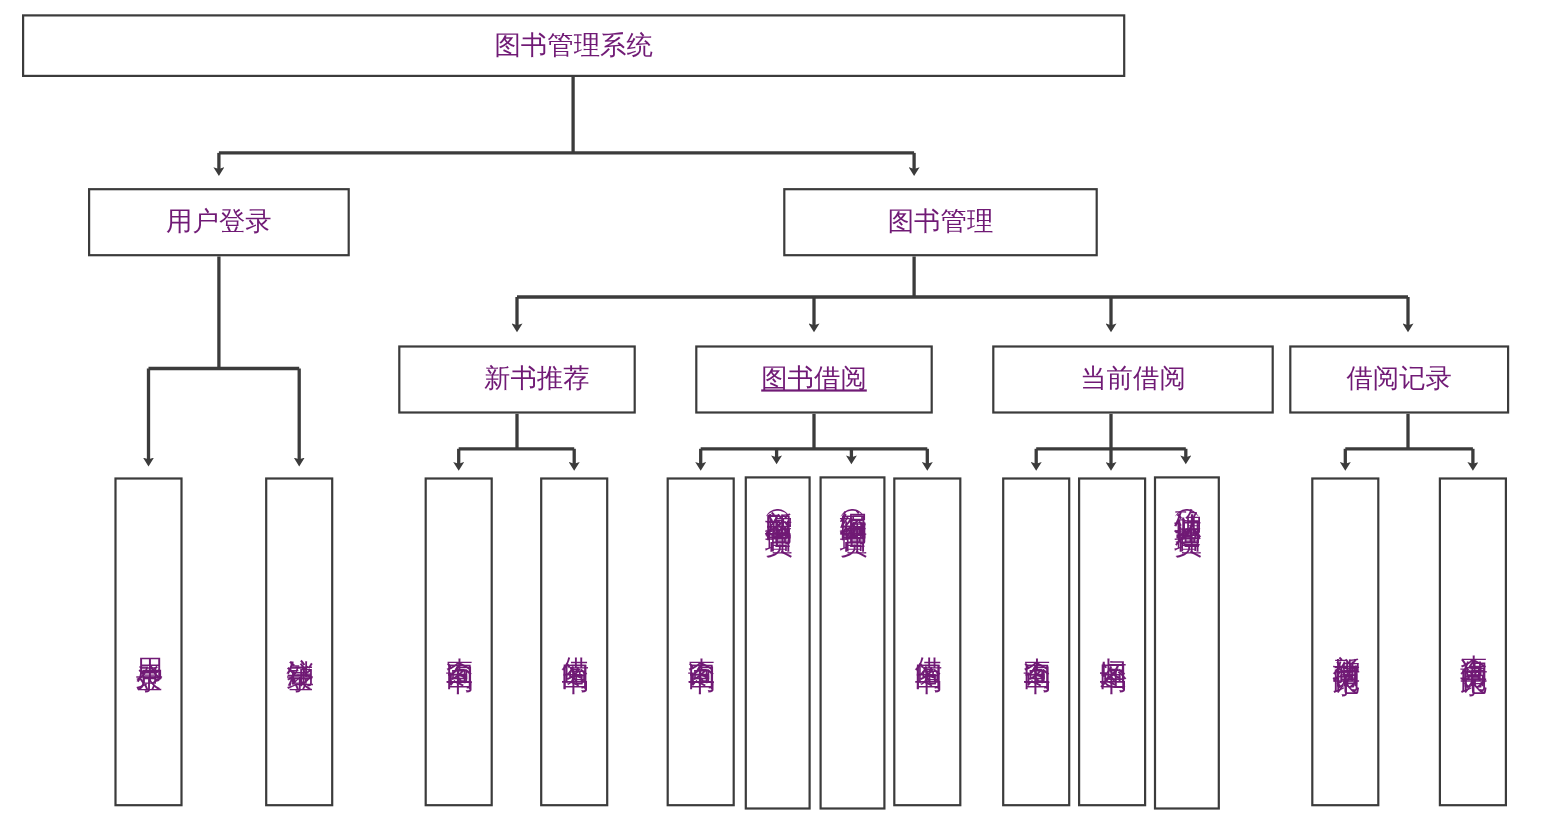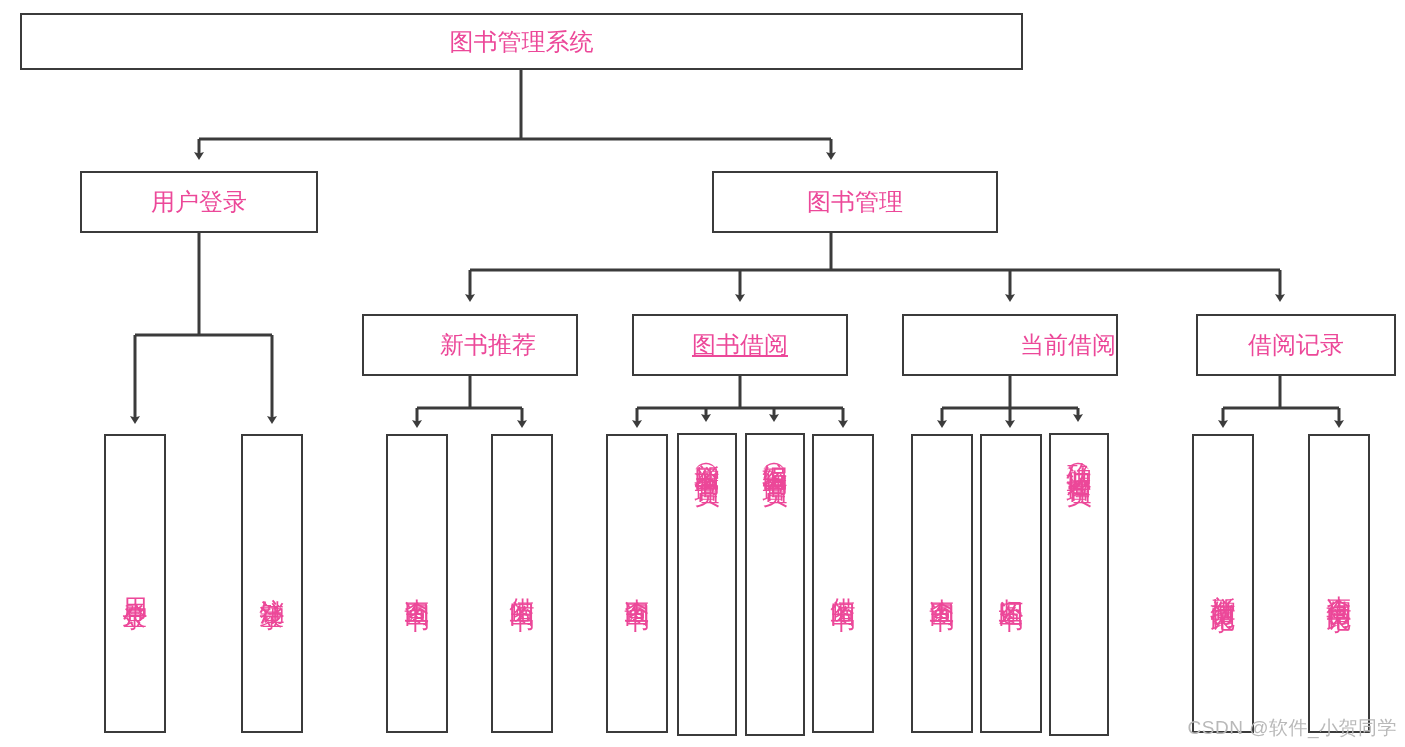--- a/index.html
+++ b/index.html
@@ -27,21 +27,21 @@
     pointer-events: none;
   }
   .node {
     position: absolute;
     box-sizing: border-box;
     background: #ffffff;
     border: 2px solid #3b3b3b;
     display: flex;
     align-items: center;
     justify-content: center;
-    color: #ec4899;
+    color: #701a75;
   }
   .node-label {
     display: block;
     white-space: nowrap;
     line-height: 1.16;
   }
   
   .node.horiz {
     font-size: 24px;
   }
@@ -145,25 +145,25 @@
   </div>
 
   <div class="node horiz" style="left:362px; top:314px; width:216px; height:62px;padding-left:36px;">
     <span class="node-label">新书推荐</span>
   </div>
 
   <div class="node horiz" style="left:632px; top:314px; width:216px; height:62px;text-decoration:underline;">
     <span class="node-label">图书借阅</span>
   </div>
 
-  <div class="node horiz" style="left:902px; top:314px; width:216px; height:62px;justify-content:flex-end;">
+  <div class="node horiz" style="left:902px; top:314px; width:256px; height:62px;">
     <span class="node-label">当前借阅</span>
   </div>
 
-  <div class="node horiz" style="left:1172px; top:314px; width:200px; height:62px;margin-left:24px;">
+  <div class="node horiz" style="left:1172px; top:314px; width:200px; height:62px;">
     <span class="node-label">借阅记录</span>
   </div>
 
   <div class="node vert mid" style="left:104px; top:434px; width:62px; height:299px;">
     <span class="node-label">用户登录</span>
   </div>
 
   <div class="node vert mid" style="left:241px; top:434px; width:62px; height:299px;">
     <span class="node-label">注销登录</span>
   </div>
@@ -205,15 +205,14 @@
   </div>
 
   <div class="node vert mid" style="left:1192px; top:434px; width:62px; height:299px;">
     <span class="node-label">新增借阅记录</span>
   </div>
 
   <div class="node vert mid" style="left:1308px; top:434px; width:62px; height:299px;">
     <span class="node-label">查询借阅记录</span>
   </div>
 
-  <div id="watermark">CSDN @软件_小贺同学</div>
 
 </div>
 
 </body></html>

